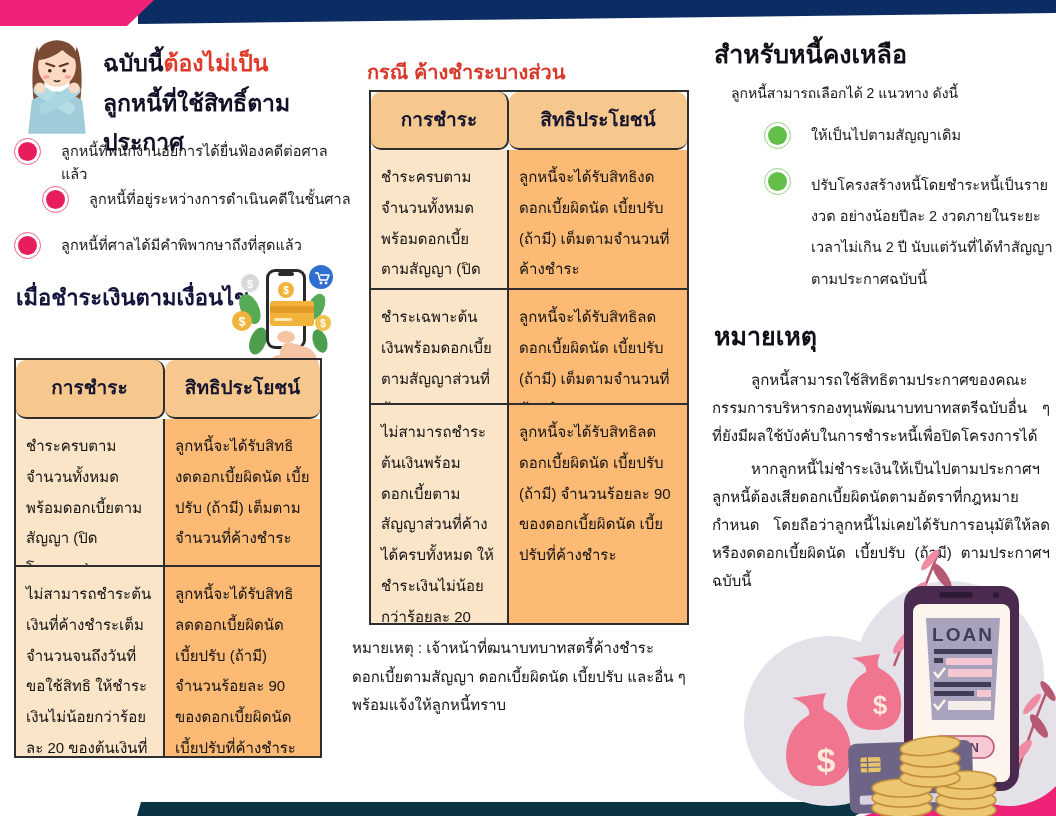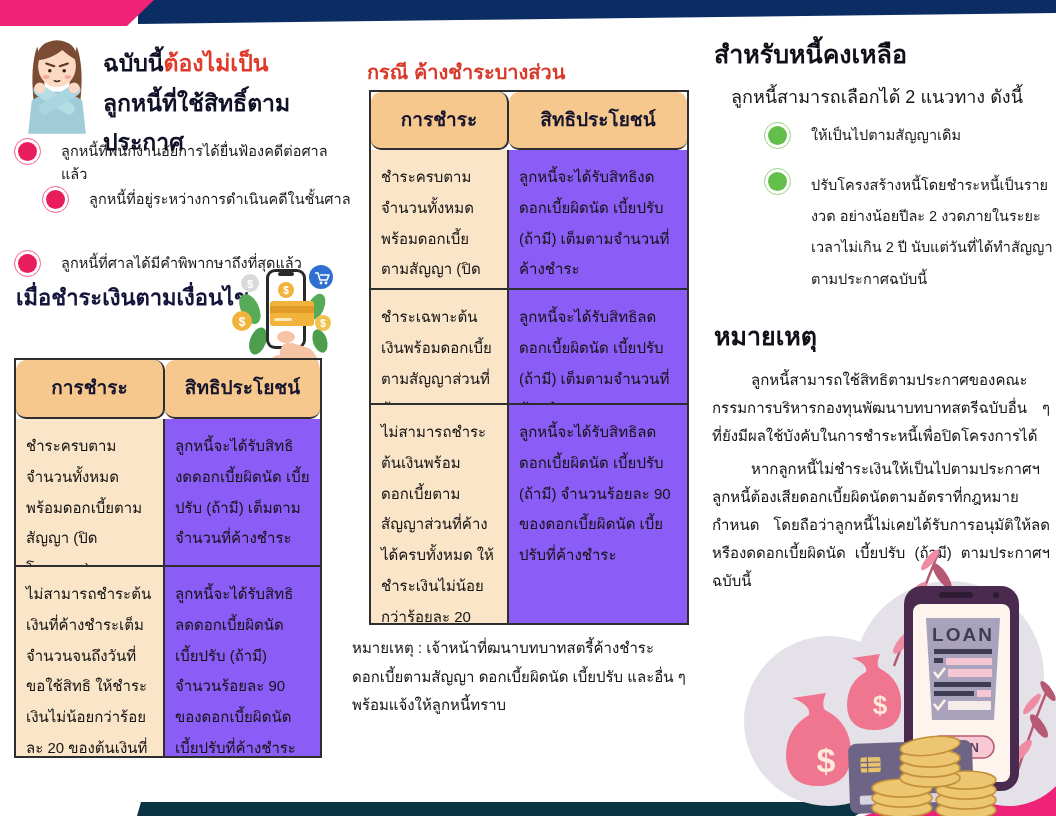--- a/index.html
+++ b/index.html
@@ -27,27 +27,27 @@
   .dot.green::after{border-color:#92d37d;}
   .btext{font-size:14.5px;color:#1a1a1a;line-height:1.6;}
 
   
   .tbl{display:grid;border:2px solid #2e2e2e;box-sizing:border-box;}
   .cell{box-sizing:border-box;padding:12px 10px;font-size:15px;color:#141414;line-height:2.05;overflow:hidden;overflow-wrap:anywhere;word-break:break-word;}
   .cell.vline{border-right:2px solid #2e2e2e;}
   .cell.hline{border-bottom:2px solid #2e2e2e;}
   .th{display:flex;align-items:center;justify-content:center;background:#f6c88e;font-size:19px;font-weight:bold;color:#15152e;line-height:1.2;padding:6px;border-radius:10px;}
   .c1{background:#fbe5c8;}
-  .c2{background:#8b5cf6;}
+  .c2{background:#fdba74;}
   #tbl-full{left:14px;top:358px;width:308px;grid-template-columns:149px 1fr;grid-template-rows:59px 148px 189px;}
   #tbl-partial{left:369px;top:90px;width:320px;grid-template-columns:138px 1fr;grid-template-rows:58px 140px 115px 218px;}
   #partial-note{left:352px;top:634px;width:352px;font-size:15px;color:#161616;line-height:1.9;}
 
   
-  #right-intro{left:731px;top:82px;width:320px;font-size:18px;color:#161616;}
+  #right-intro{left:731px;top:82px;width:320px;font-size:14px;color:#161616;}
   #right-opt1{left:768px;top:124px;width:282px;}
   #right-opt2{left:768px;top:170px;width:286px;}
   #right-opt2 .btext{line-height:2.15;}
   #notes-block{left:712px;top:366px;width:338px;font-size:15px;color:#161616;line-height:1.88;text-align:justify;}
   #notes-block p{margin:0 0 4px 0;text-indent:2.6em;overflow-wrap:anywhere;}
 </style>
 </head>
 <body>
 
 <div id="page">
@@ -87,21 +87,21 @@
   </div>
 
   <div class="abs brow" style="left:18px;top:140px;width:320px;">
     <span class="dot pink"></span>
     <span class="btext">ลูกหนี้ที่พนักงานอัยการได้ยื่นฟ้องคดีต่อศาลแล้ว</span>
   </div>
   <div class="abs brow" style="left:18px;top:188px;width:320px;padding-left:28px;">
     <span class="dot pink"></span>
     <span class="btext">ลูกหนี้ที่อยู่ระหว่างการดำเนินคดีในชั้นศาล</span>
   </div>
-  <div class="abs brow" style="left:18px;top:234px;width:320px;margin-top:18px;">
+  <div class="abs brow" style="left:18px;top:234px;width:320px;">
     <span class="dot pink"></span>
     <span class="btext">ลูกหนี้ที่ศาลได้มีคำพิพากษาถึงที่สุดแล้ว</span>
   </div>
 
   <div class="abs sec2-head">เมื่อชำระเงินตามเงื่อนไข</div>
 
   <svg class="abs" style="left:228px;top:263px;" width="108" height="108" viewBox="0 0 108 108">
     <ellipse cx="22" cy="46" rx="9" ry="16" fill="#57ab57" transform="rotate(-25 22 46)"></ellipse>
     <ellipse cx="30" cy="78" rx="8" ry="14" fill="#4c9e4c" transform="rotate(20 30 78)"></ellipse>
     <ellipse cx="88" cy="44" rx="8" ry="14" fill="#57ab57" transform="rotate(25 88 44)"></ellipse>

